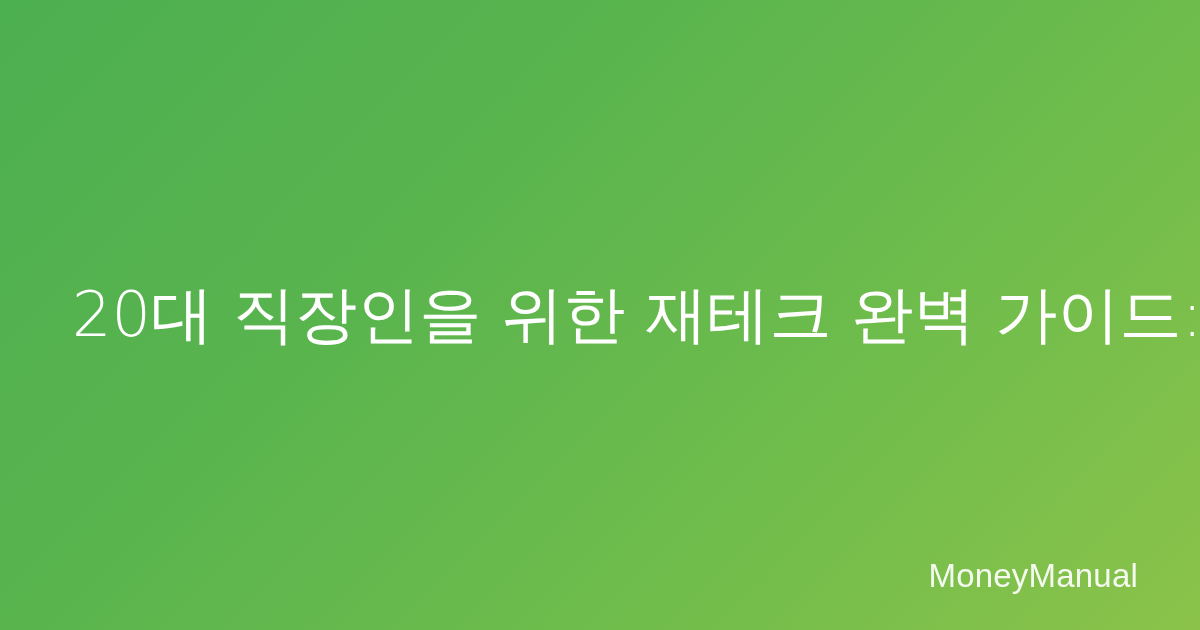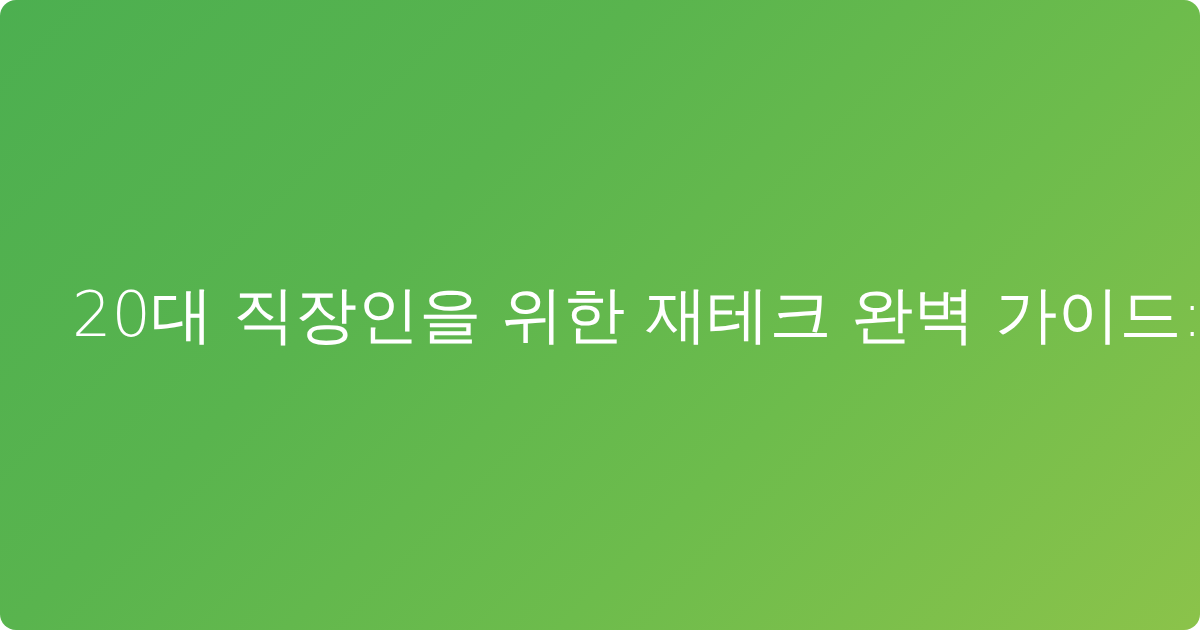--- a/index.html
+++ b/index.html
@@ -11,21 +11,20 @@
 
   .card {
     position: relative;
     width: 1200px;
     height: 630px;
     overflow: hidden;
     box-sizing: border-box;
     font-family: "Liberation Sans", "DejaVu Sans", sans-serif;
     background-color: #4CAF50;
     background-image: linear-gradient(135deg, #4CAF50 0%, #59B44E 35%, #6DBC4C 65%, #8BC34A 100%);
-    border-radius: 16px;
   }
 
   
   .title-wrap {
     position: absolute;
     left: 0;
     right: 0;
     top: 0;
     height: 630px;
     display: flex;
@@ -68,14 +67,15 @@
 </style>
 </head>
 <body>
 
 <div class="card">
 
   <div class="title-wrap">
     <h1 class="card-title">20대 직장인을 위한 재테크 완벽 가이드:</h1>
   </div>
 
+  <p class="brand">MoneyManual</p>
 
 </div>
 
 </body></html>

